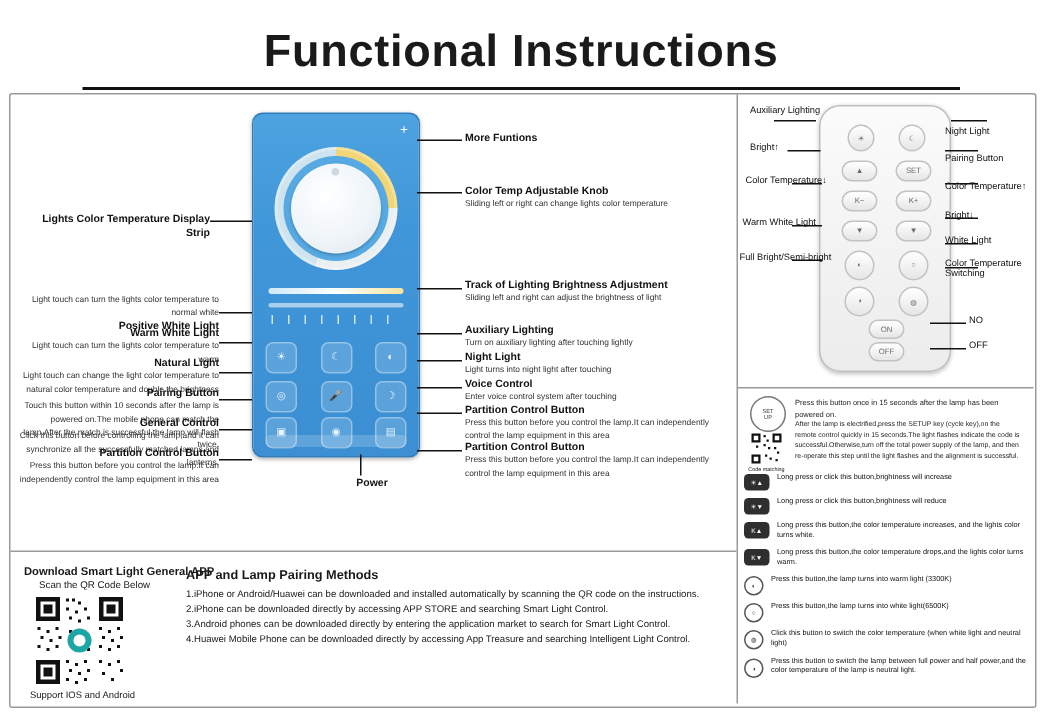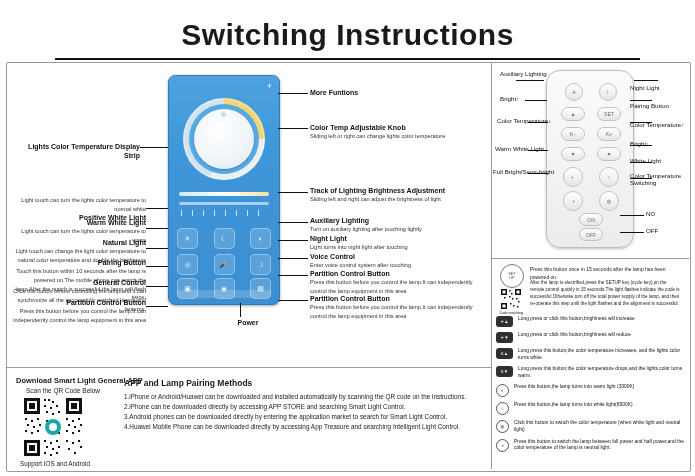--- a/index.html
+++ b/index.html
@@ -122,21 +122,21 @@
     position:absolute;left:500px;top:264px;width:22px;height:22px;border-radius:50%;
     border:1px solid #777;background:#fff;font-size:3.8px;color:#444;
     display:flex;align-items:center;justify-content:center;text-align:center;line-height:1.1;
   }
 </style>
 </head>
 <body>
 
 <div class="page">
 
-  <div class="title">Switching Instructions</div>
+  <div class="title">Functional Instructions</div>
   <div class="title-rule"></div>
 
   <div class="outer-frame"></div>
   <div class="vdiv"></div>
   <div class="hdiv-left"></div>
   <div class="hdiv-right"></div>
 
   <div class="panel">
     <div class="plus">+</div>
     <div class="knob-outer"></div>

